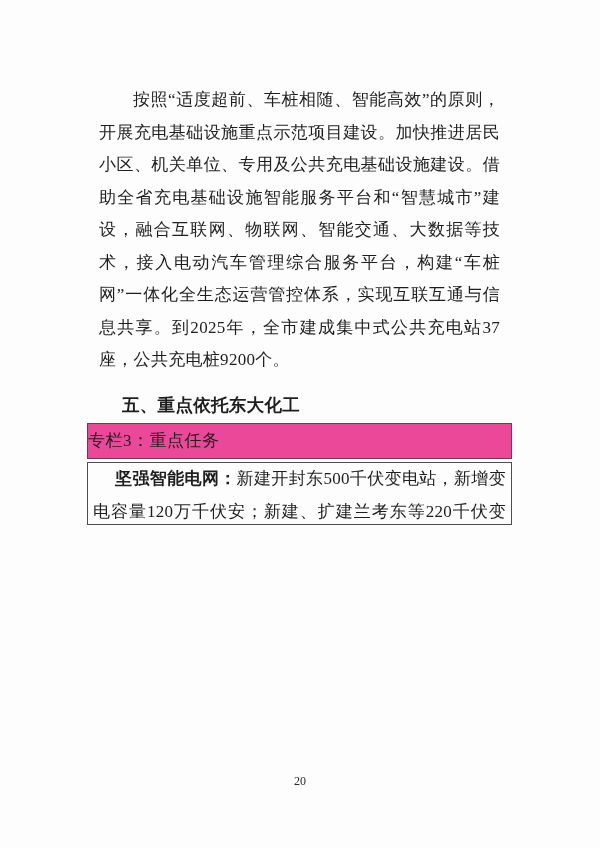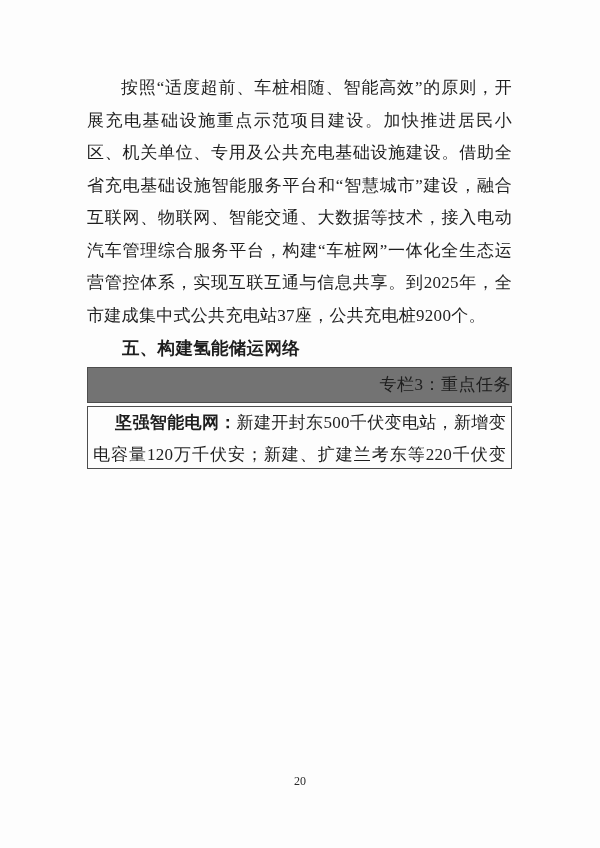--- a/index.html
+++ b/index.html
@@ -16,21 +16,21 @@
     color: #1e1e1e;
     font-family: "Liberation Serif", serif;
   }
   .content {
     position: absolute;
     left: 87px;
     top: 72px;
     width: 425px;
   }
   .para {
-    margin: 0;
+    margin: 12px;
     font-size: 17px;
     line-height: 32.5px;
     text-align: justify;
     text-justify: inter-character;
     text-indent: 2em;
     letter-spacing: 0.3px;
     font-family: "Liberation Serif", serif;
   }
   .heading {
     margin: 0;
@@ -41,24 +41,24 @@
     letter-spacing: 0.3px;
     font-family: "Liberation Sans", sans-serif;
   }
   .column-box {
     margin-top: 2px;
   }
   .box-header {
     border: 1px solid #4d4d4d;
     height: 34px;
     line-height: 34px;
-    text-align: right;
+    text-align: left;
     font-size: 17px;
     letter-spacing: 0.5px;
-    background: #737373;
+    background: #ec4899;
   }
   .box-body {
     border: 1px solid #4d4d4d;
     margin-top: 3px;
     height: 61px;
     overflow: hidden;
     padding: 0 5px;
     font-size: 17px;
     line-height: 32.5px;
     text-align: justify;
@@ -83,21 +83,21 @@
   }
 </style>
 </head>
 <body>
 
 <div class="page">
   <div class="content">
 
     <p class="para">按照“适度超前、车桩相随、智能高效”的原则，开展充电基础设施重点示范项目建设。加快推进居民小区、机关单位、专用及公共充电基础设施建设。借助全省充电基础设施智能服务平台和“智慧城市”建设，融合互联网、物联网、智能交通、大数据等技术，接入电动汽车管理综合服务平台，构建“车桩网”一体化全生态运营管控体系，实现互联互通与信息共享。到2025年，全市建成集中式公共充电站37座，公共充电桩9200个。</p>
 
-    <h3 class="heading">五、构建氢能储运网络</h3>
+    <h3 class="heading">五、重点依托东大化工</h3>
 
 
     <div class="column-box">
       <div class="box-header">专栏3：重点任务</div>
       <div class="box-body">
         <span class="box-lead">坚强智能电网：</span><span>新建开封东500千伏变电站，新增变电容量120万千伏安；新建、扩建兰考东等220千伏变电站12</span>
       </div>
     </div>
 
   </div>

